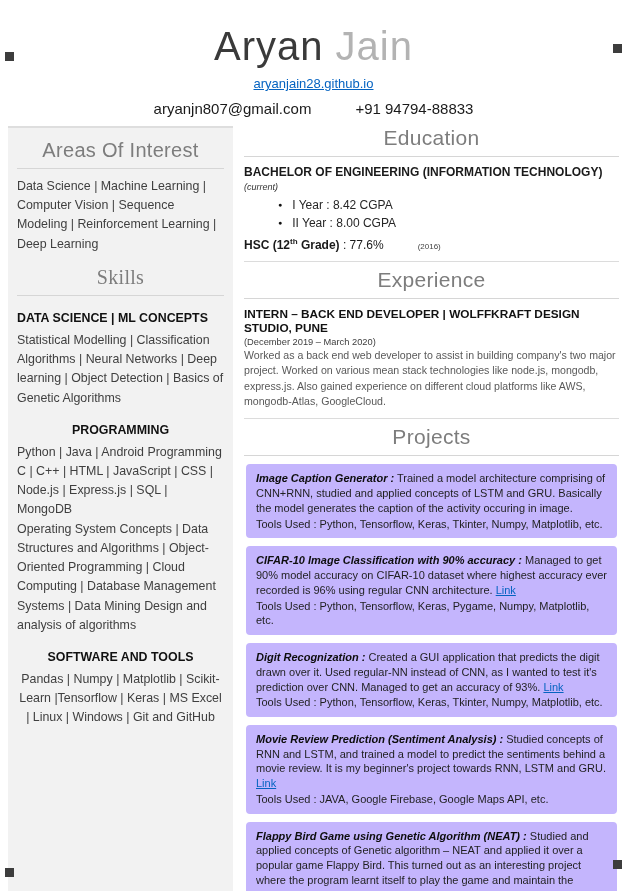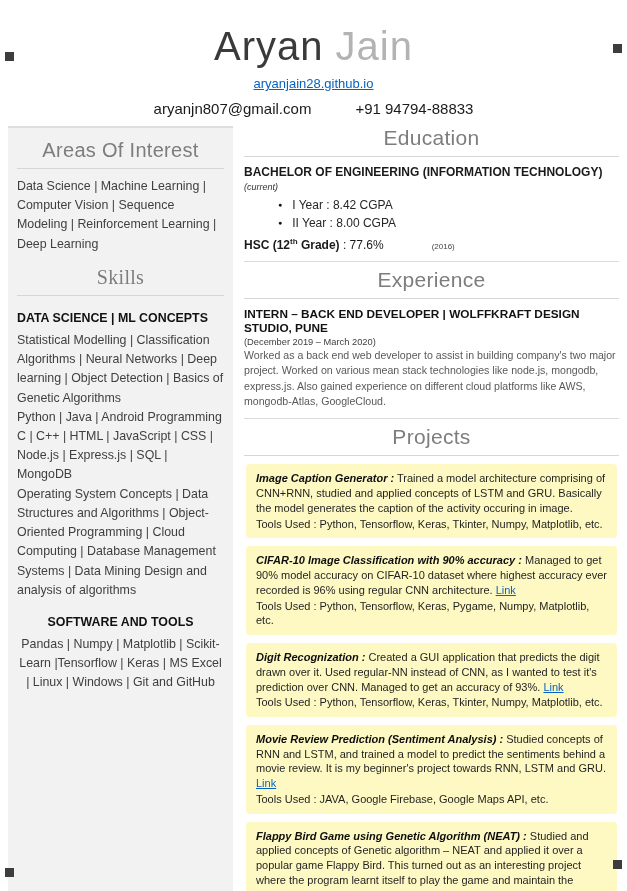--- a/index.html
+++ b/index.html
@@ -39,28 +39,28 @@
   .degree-line { font-size: 12px; color: #1a1a1a; margin: 1px 0 3px; }
   .degree { font-weight: 700; }
   .degree-status { font-size: 9px; font-style: italic; color: #333; }
   ul.years { list-style: none; margin: 0 0 5px 0; padding: 0 0 0 34px; }
   ul.years li { font-size: 12px; color: #262626; line-height: 1.5; display: flex; align-items: center; gap: 10px; }
   ul.years li::before { content: "●"; font-size: 7px; color: #111; }
   .hsc { font-size: 12px; color: #1a1a1a; margin-top: 1px; }
   .hsc .b { font-weight: 700; }
   .hsc sup { font-size: 8px; font-weight: 700; }
   .hsc .score { font-weight: 500; }
-  .hsc .yr { font-size: 8px; color: #444; margin-left: 16px; padding-left: 32px; }
+  .hsc .yr { font-size: 8px; color: #444; margin-left: 2px; padding-left: 32px; }
   hr.divider { border: none; border-top: 1px solid #dcdcdc; margin: 9px 0 6px; }
 
   .role { font-size: 11.8px; font-weight: 700; color: #111; margin-top: 1px; }
   .period { font-size: 9.3px; color: #3d3d3d; margin: 2px 0 1px; }
   .exp-desc { margin: 1px 0 0; font-size: 10.6px; line-height: 1.45; color: #595959; }
 
-  .card { background: #fef9c3; border-radius: 4px; padding: 7px 10px; margin: 0 2px 8px 2px; font-size: 11px; line-height: 1.34; color: #1f1f1f; }
+  .card { background: #c4b5fd; border-radius: 4px; padding: 7px 10px; margin: 0 2px 8px 2px; font-size: 11px; line-height: 1.34; color: #1f1f1f; }
   .card-title { font-weight: 700; font-style: italic; color: #0d0d0d; }
   .tools { margin-top: 1px; }
   a.plink { color: #0563c1; text-decoration: underline; cursor: pointer; }
   a.plink:empty { display: none; }
 </style>
 </head>
 <body>
 
 <div class="corner tl"></div>
 <div class="corner tr"></div>
@@ -83,20 +83,21 @@
 
   <aside class="sidebar">
     <h2>Areas Of Interest</h2>
     <p class="blurb">Data Science | Machine Learning | Computer Vision | Sequence Modeling | Reinforcement Learning | Deep Learning</p>
 
     <h2 class="skills">Skills</h2>
 
     <div class="skill-head">DATA SCIENCE | ML CONCEPTS</div>
     <p class="blurb">Statistical Modelling  | Classification Algorithms | Neural Networks | Deep learning | Object Detection | Basics of Genetic Algorithms</p>
 
+    <div class="skill-head center">PROGRAMMING</div>
     <p class="blurb">Python | Java | Android Programming C | C++ | HTML | JavaScript | CSS | Node.js | Express.js | SQL | MongoDB</p>
 
     <p class="blurb">Operating System Concepts  | Data Structures and Algorithms  | Object-Oriented Programming  | Cloud Computing | Database Management Systems | Data Mining Design and analysis of algorithms</p>
 
     <div class="skill-head center">SOFTWARE AND TOOLS</div>
     <p class="blurb center">Pandas | Numpy | Matplotlib | Scikit-Learn |Tensorflow | Keras | MS Excel | Linux | Windows | Git and GitHub</p>
   </aside>
 
   <main class="main">
 

